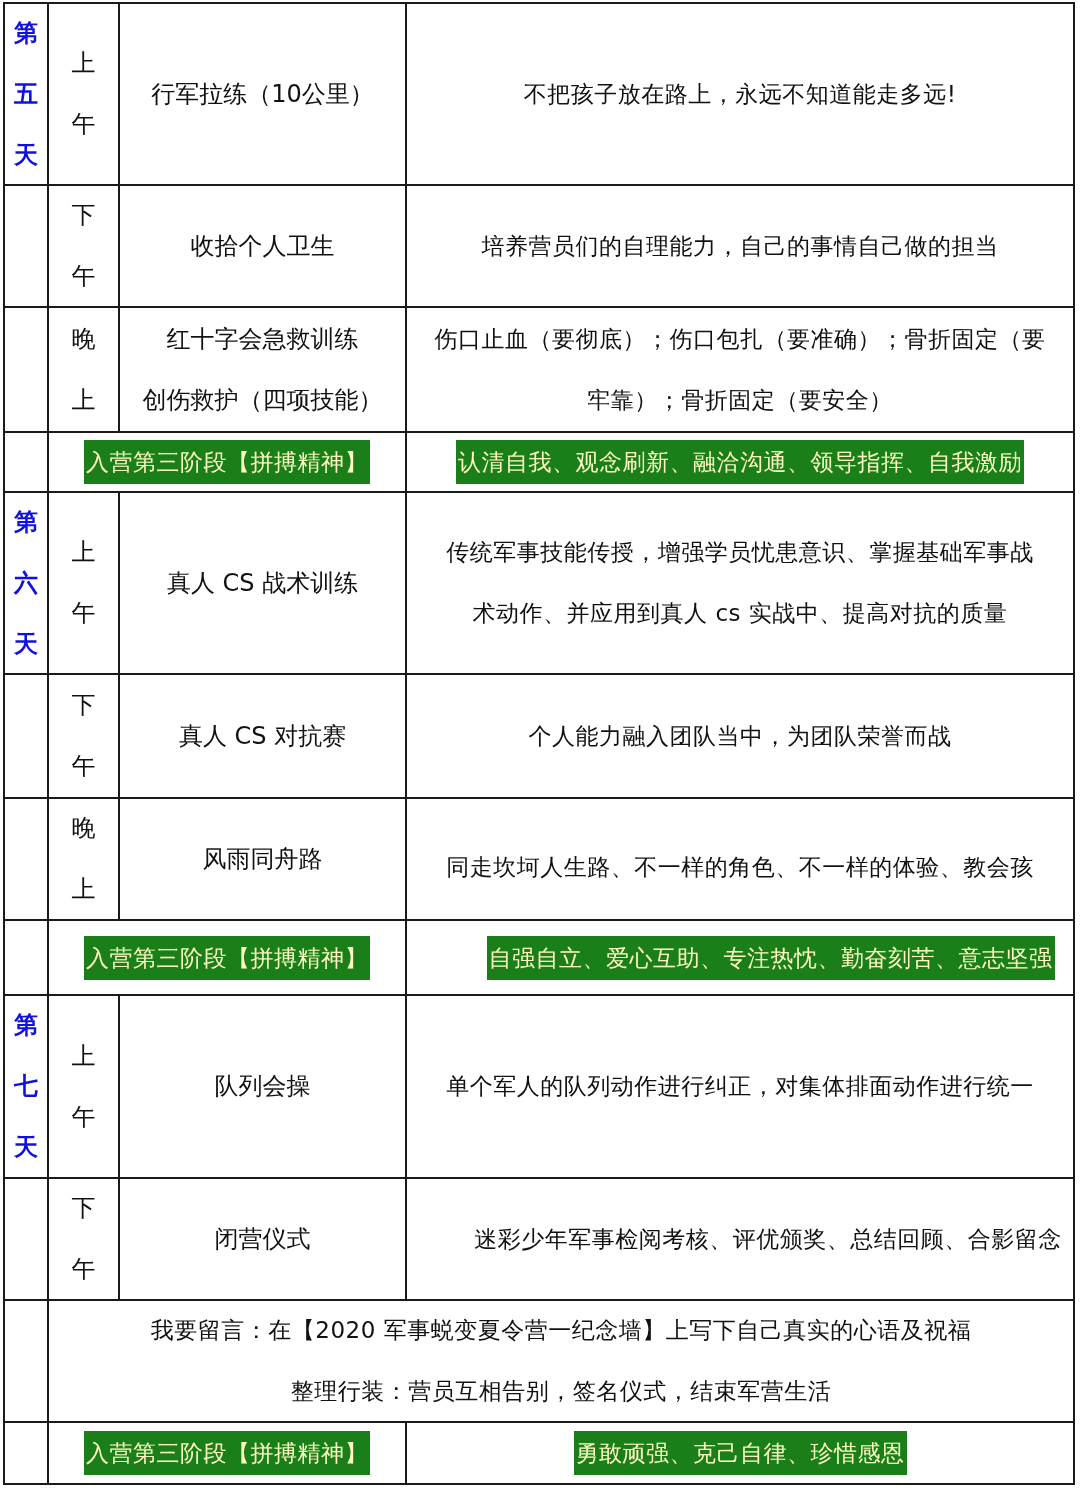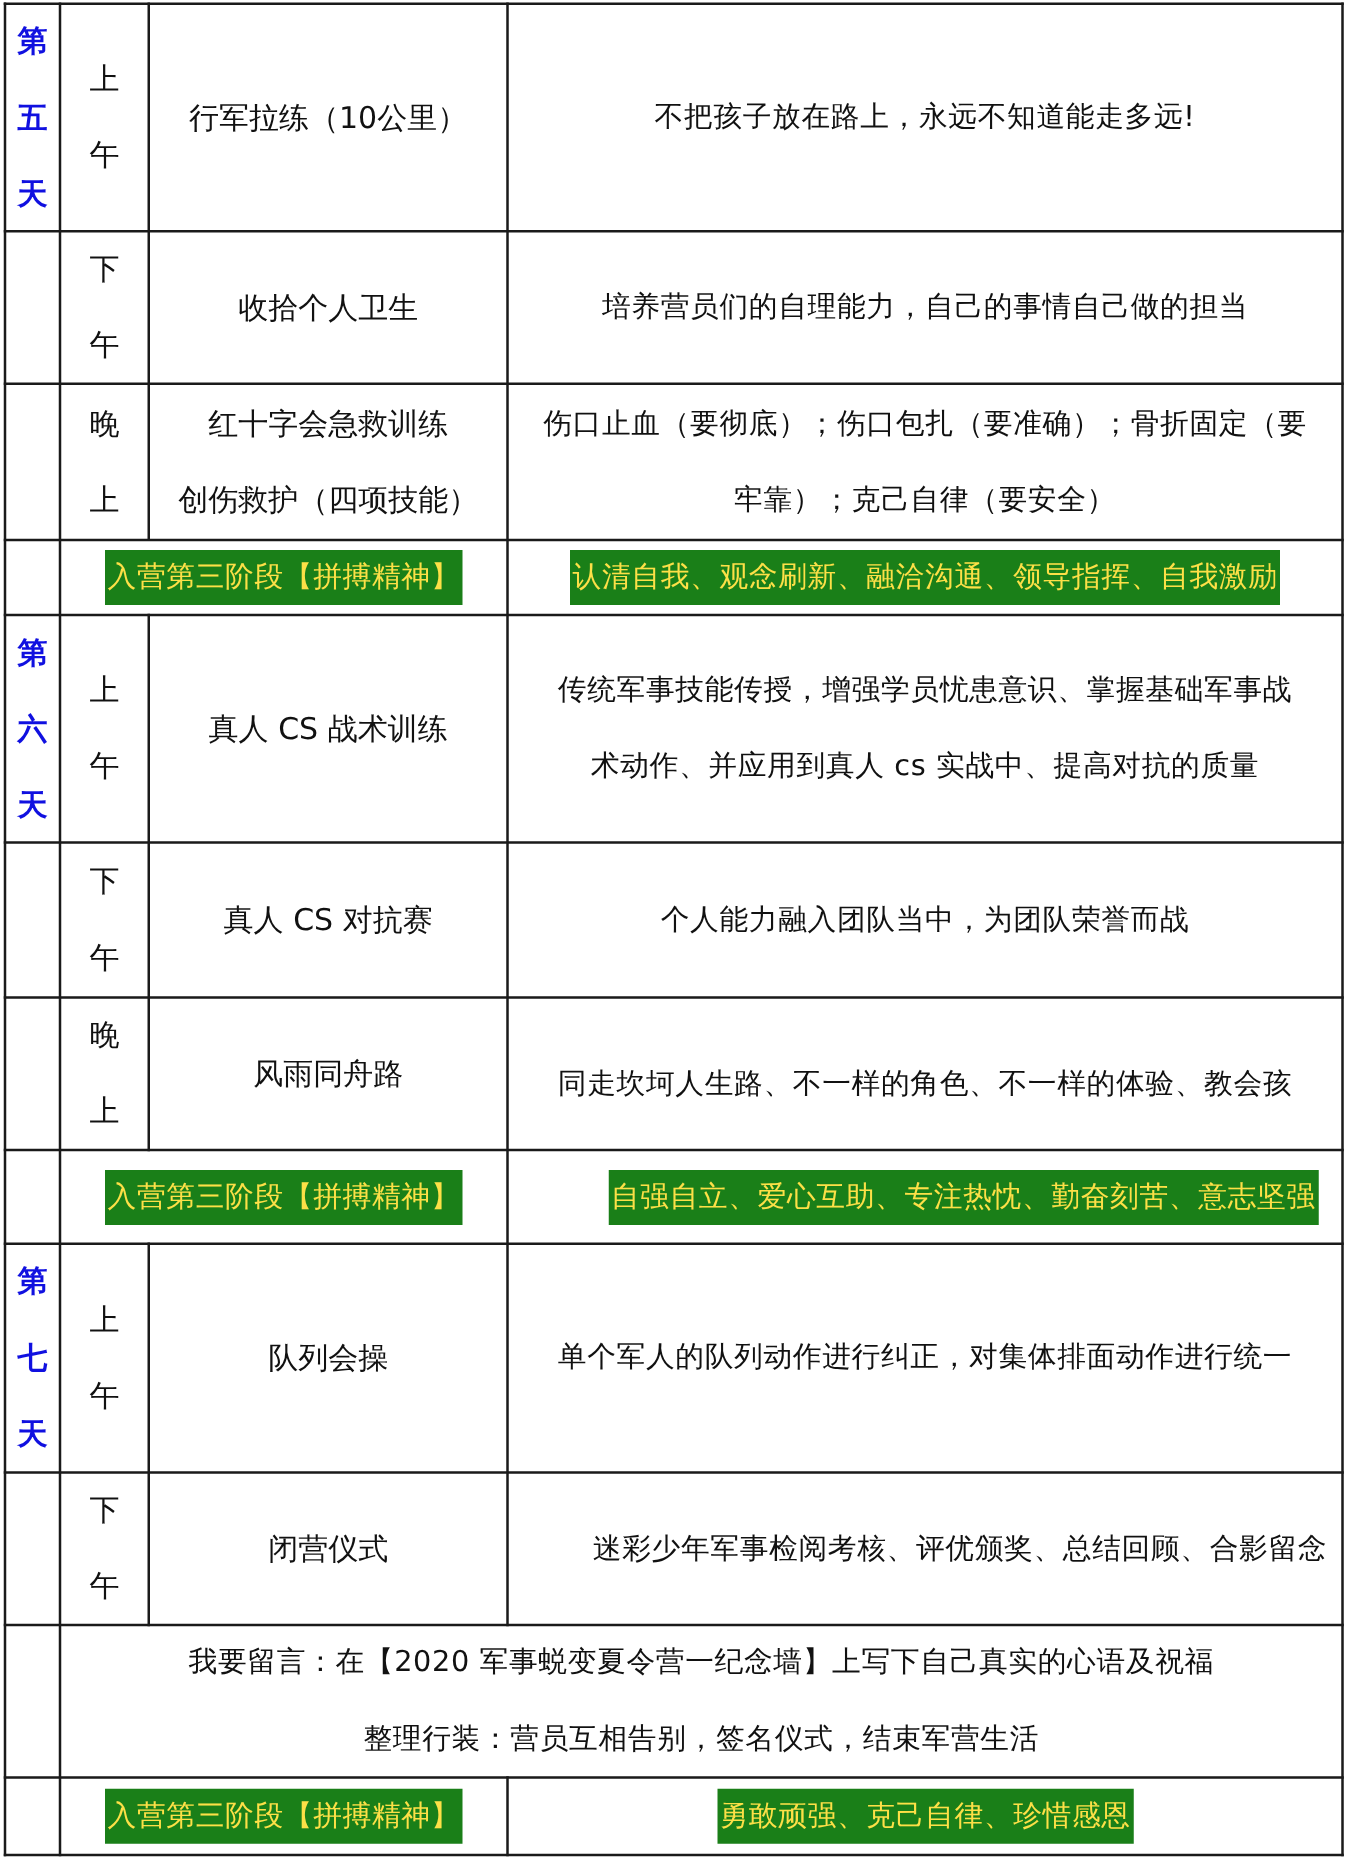--- a/index.html
+++ b/index.html
@@ -7,21 +7,21 @@
          font-family:"DejaVu Sans", "Liberation Sans", sans-serif; color:#111; }
   .grid { position:absolute; left:0; top:0; width:1080px; height:1493px; }
   .hl { position:absolute; height:2px; background:#1a1a1a; }
   .vl { position:absolute; width:2px; background:#1a1a1a; }
   .cell { position:absolute; display:flex; align-items:center; justify-content:center;
           text-align:center; box-sizing:border-box; }
   .day { flex-direction:column; color:#1010e0; font-weight:bold; font-size:24px; line-height:61px; }
   .period { flex-direction:column; font-size:24px; line-height:61px; }
   .act { font-size:24px; line-height:61px; flex-direction:column; }
   .desc { font-size:23px; line-height:61px; flex-direction:column; padding:0 12px; letter-spacing:0.5px; }
-  .tag { background:#1a7f18; color:#fde047; font-size:23px; line-height:44px; height:44px;
+  .tag { background:#1a7f18; color:#fef9c3; font-size:23px; line-height:44px; height:44px;
          padding:0 2px; white-space:nowrap; letter-spacing:0.5px; }
 </style>
 </head>
 <body>
 
 <div class="grid">
 
   <div class="hl" style="left:3px;width:1072px;top:2px;"></div>
   <div class="hl" style="left:3px;width:1072px;top:184px;"></div>
   <div class="hl" style="left:3px;width:1072px;top:306px;"></div>
@@ -76,21 +76,21 @@
   <div class="cell period" style="left:49px;top:308px;width:69px;height:123px;">
     <span>晚</span>
     <span>上</span>
   </div>
   <div class="cell act" style="left:120px;top:308px;width:285px;height:123px;">
     <span>红十字会急救训练</span>
     <span>创伤救护（四项技能）</span>
   </div>
   <div class="cell desc" style="left:407px;top:308px;width:666px;height:123px;">
     <span>伤口止血（要彻底）；伤口包扎（要准确）；骨折固定（要</span>
-    <span>牢靠）；克己自律（要安全）</span>
+    <span>牢靠）；骨折固定（要安全）</span>
   </div>
 
   <div class="cell" style="left:49px;top:433px;width:356px;height:58px;">
     <span class="tag">入营第三阶段【拼搏精神】</span>
   </div>
   <div class="cell" style="left:407px;top:433px;width:666px;height:58px;">
     <span class="tag">认清自我、观念刷新、融洽沟通、领导指挥、自我激励</span>
   </div>
 
   <div class="cell day" style="left:5px;top:493px;width:42px;height:180px;">

